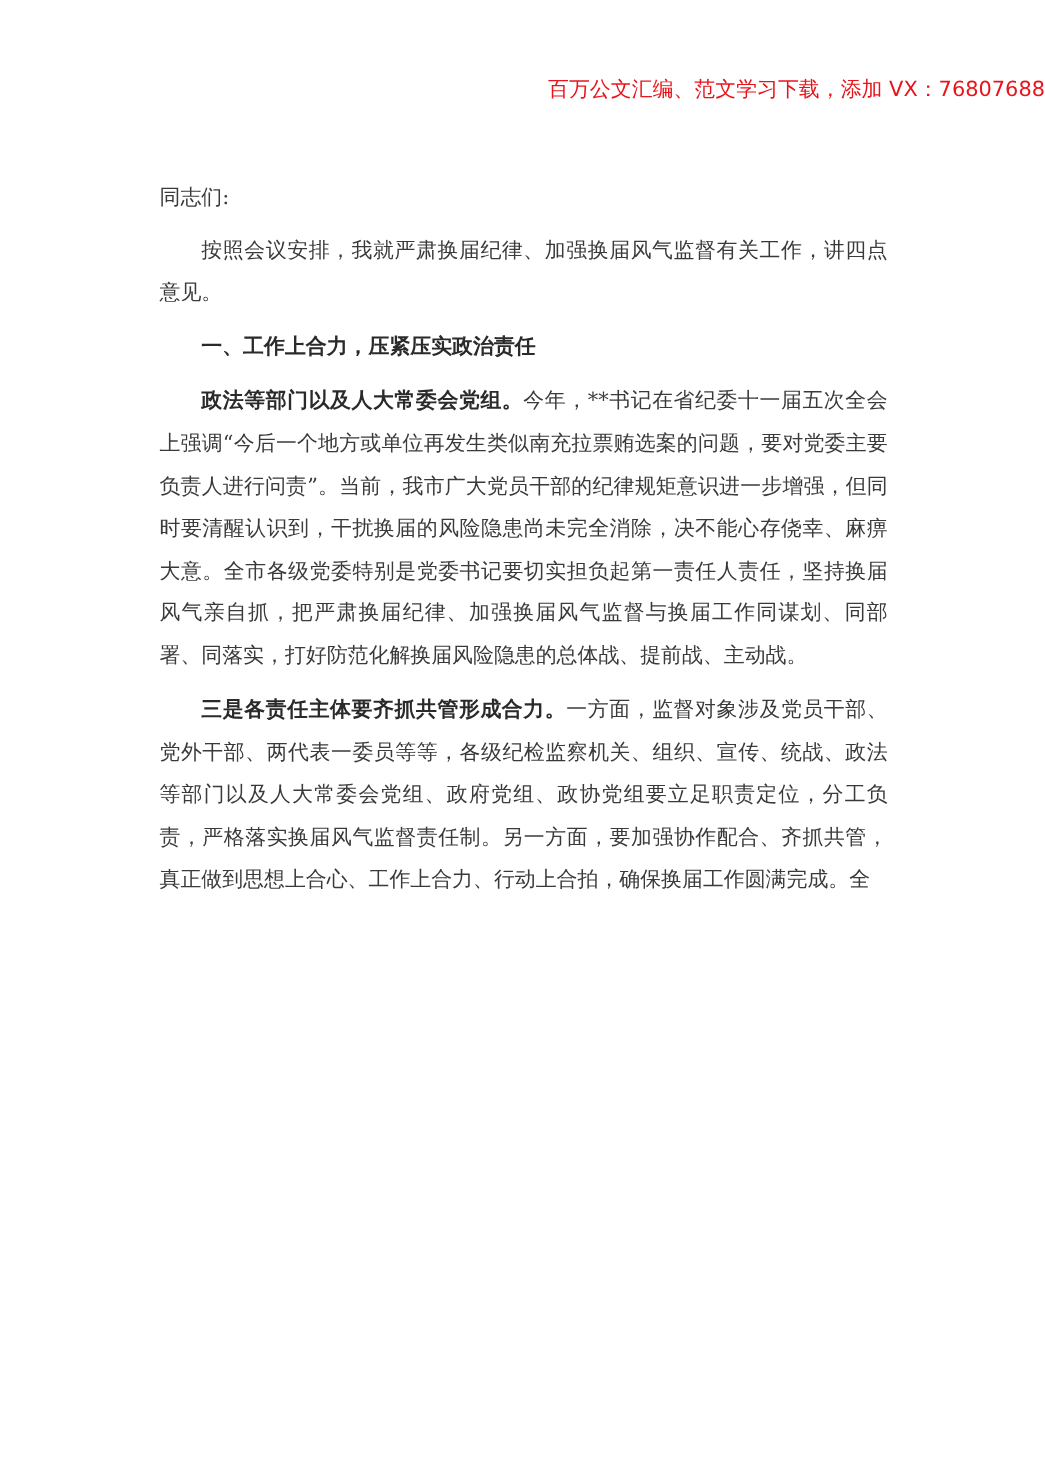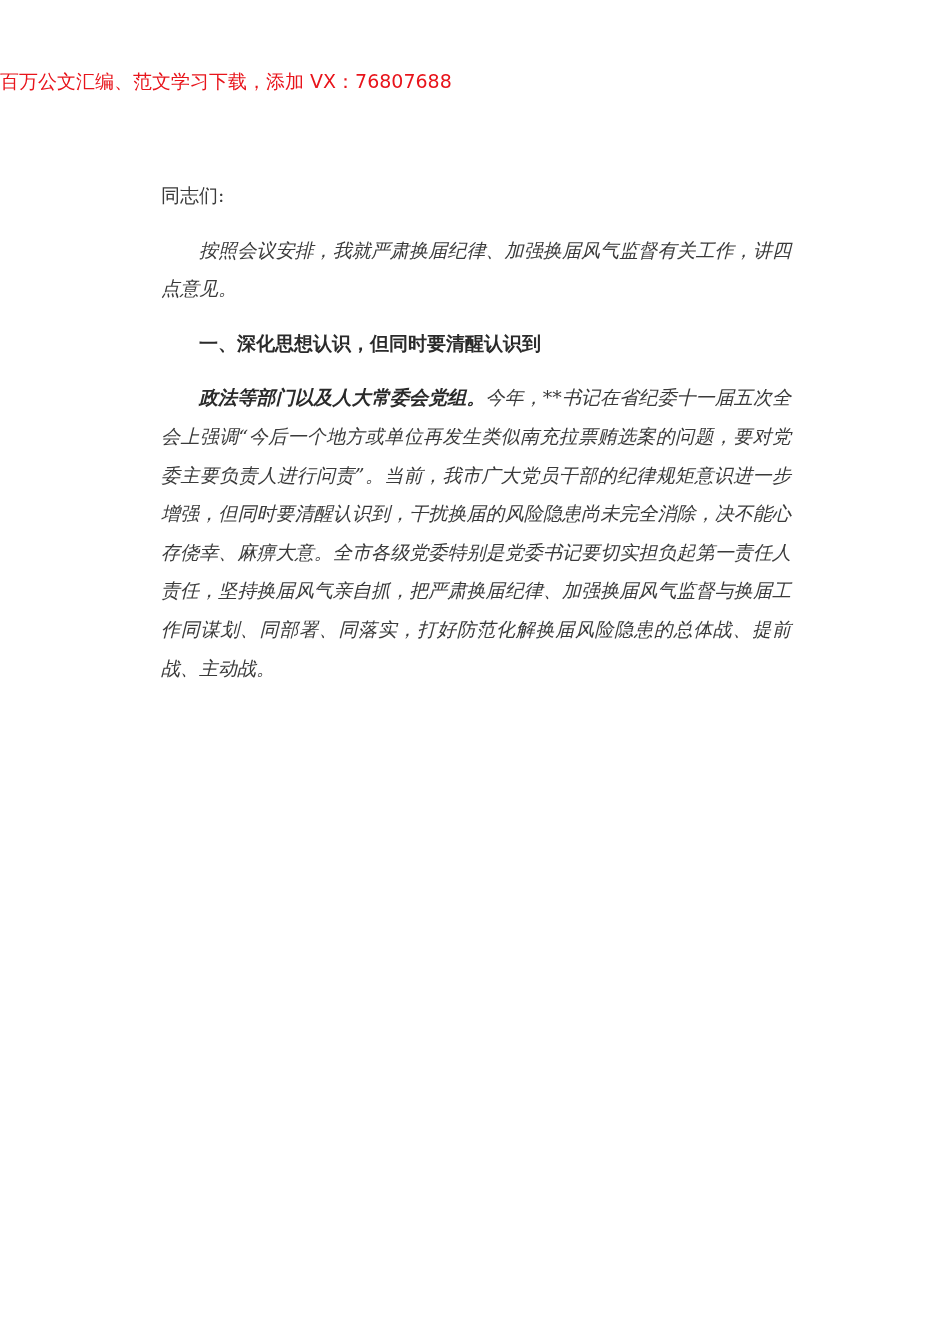--- a/index.html
+++ b/index.html
@@ -1,35 +1,36 @@
 <!DOCTYPE html>
 <html><head>
   <meta charset="utf-8">
   <style>
     html, body { margin: 0; padding: 0; background: #ffffff; }
     body { width: 950px; height: 1344px; position: relative; overflow: hidden; }
     .header {
-      position: absolute; left: 0; top: 66px; width: 950px; text-align: left;
+      position: absolute; left: 0; top: 66px; width: 950px; text-align: right;
       color: #e8141b; font-family: "DejaVu Sans", sans-serif; font-size: 19px; line-height: 30px;
       letter-spacing: 0px;
     }
     .body-text {
       position: absolute; left: 145px; top: 160px; width: 662px;
       font-family: "DejaVu Serif", serif; font-size: 19px; color: #3a3a3a;
       line-height: 38.6px; text-align: justify;
     }
-    .body-text p { margin: 16px; }
+    .body-text p { margin: 0; }
     .greeting { margin-bottom: 10px !important; }
-    .para { text-indent: 2em; margin-bottom: 10.5px !important; font-style: italic; }
+    .para { text-indent: 2em; margin-bottom: 10.5px !important; }
     .heading { text-indent: 2em; font-weight: bold; color: #2a2a2a; margin-bottom: 10.5px !important; }
     .lead { font-weight: bold; color: #2a2a2a; }
   </style>
 </head>
 <body>
 
 <div class="header">百万公文汇编、范文学习下载，添加 VX：76807688</div>
 
 <div class="body-text">
   <p class="greeting">同志们:</p>
   <p class="para">按照会议安排，我就严肃换届纪律、加强换届风气监督有关工作，讲四点意见。</p>
-  <p class="heading">一、深化思想认识，但同时要清醒认识到</p>
+  <p class="heading">一、工作上合力，压紧压实政治责任</p>
   <p class="para"><span class="lead">政法等部门以及人大常委会党组。</span><span>今年，**书记在省纪委十一届五次全会上强调“今后一个地方或单位再发生类似南充拉票贿选案的问题，要对党委主要负责人进行问责”。当前，我市广大党员干部的纪律规矩意识进一步增强，但同时要清醒认识到，干扰换届的风险隐患尚未完全消除，决不能心存侥幸、麻痹大意。全市各级党委特别是党委书记要切实担负起第一责任人责任，坚持换届风气亲自抓，把严肃换届纪律、加强换届风气监督与换届工作同谋划、同部署、同落实，打好防范化解换届风险隐患的总体战、提前战、主动战。</span></p>
+  <p class="para"><span class="lead">三是各责任主体要齐抓共管形成合力。</span><span>一方面，监督对象涉及党员干部、党外干部、两代表一委员等等，各级纪检监察机关、组织、宣传、统战、政法等部门以及人大常委会党组、政府党组、政协党组要立足职责定位，分工负责，严格落实换届风气监督责任制。另一方面，要加强协作配合、齐抓共管，真正做到思想上合心、工作上合力、行动上合拍，确保换届工作圆满完成。全</span></p>
 </div>
 
 </body></html>

